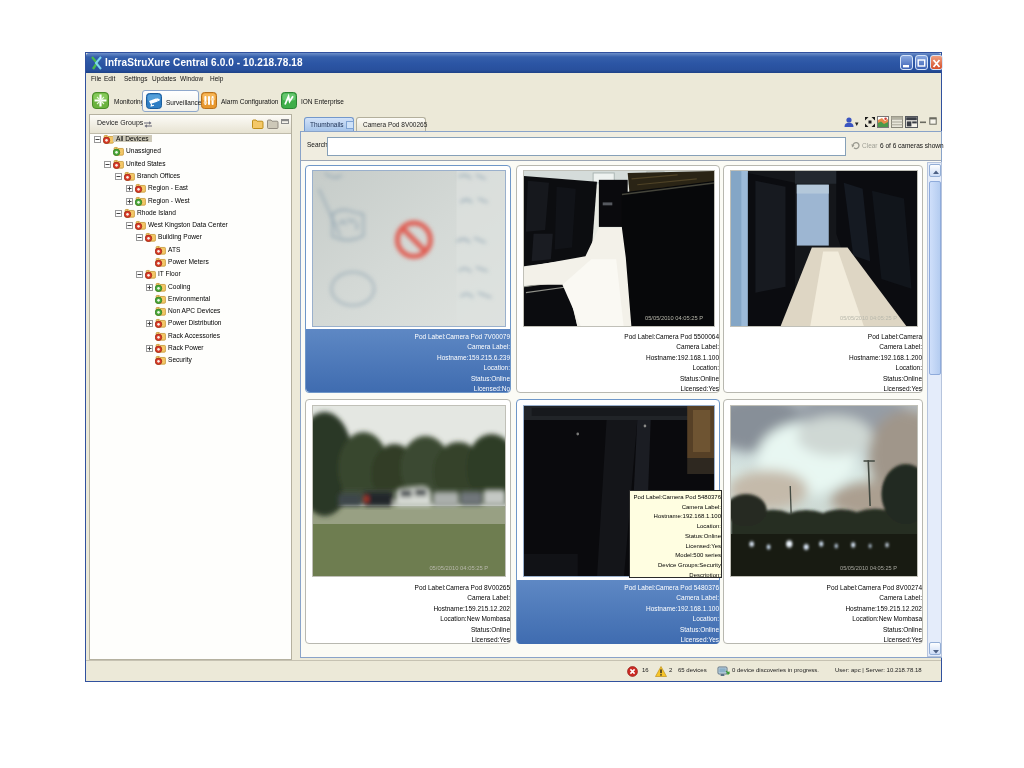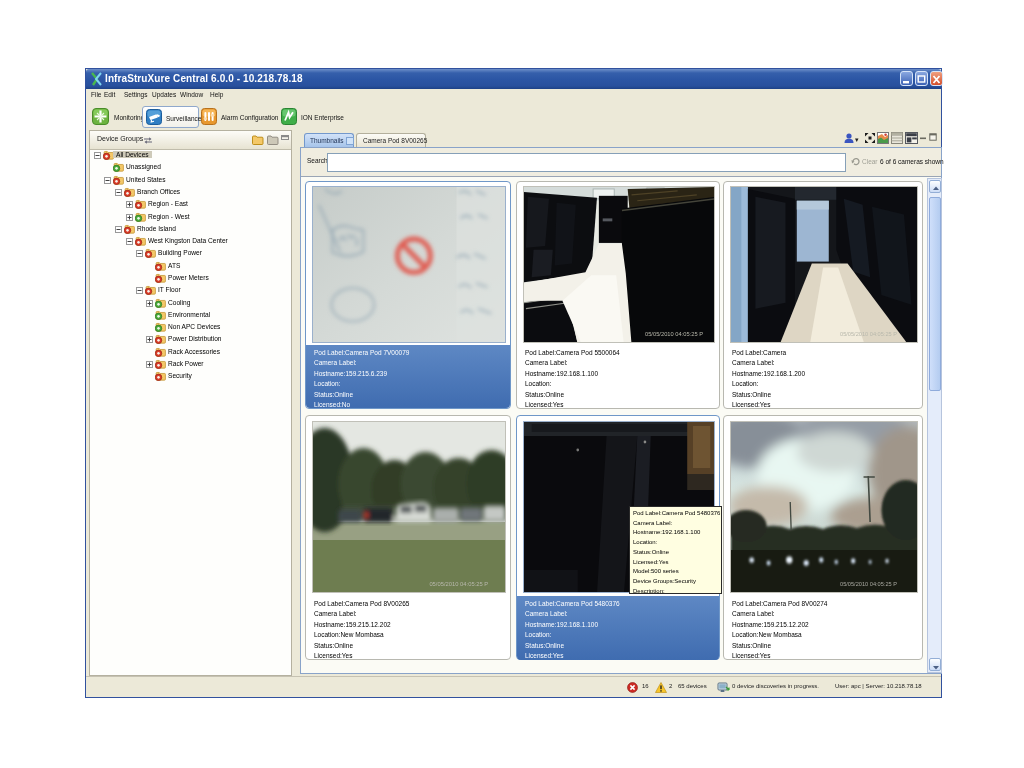--- a/index.html
+++ b/index.html
@@ -1,22 +1,23 @@
 <!DOCTYPE html>
 <html><head>
 <meta charset="utf-8">
 <style>
   * { margin:0; padding:0; box-sizing:border-box; }
   html,body { width:1024px; height:768px; background:#fff; font-family:"Liberation Sans", sans-serif; overflow:hidden; }
   .abs { position:absolute; }
   #win {
     filter: blur(0.5px);
-    position:absolute; left:85px; top:68px; width:857px; height:630px;
+    position:absolute; left:85px; top:52px; width:857px; height:630px;
     background:#ece9d8; border:1px solid #31519e;
     font-family:"Liberation Sans", sans-serif;
+    text-align:right;
   }
   
   #titlebar { position:absolute; left:0; top:0; width:855px; height:20px;
     background:linear-gradient(180deg,#6d8fc9 0%, #355fab 20%, #2b55a4 55%, #28509d 85%, #1d4186 100%); border-radius:3px 3px 0 0; }
   #title-text { position:absolute; left:19px; top:4px; color:#fff; font-size:10px; font-weight:bold; letter-spacing:0.1px; white-space:nowrap; }
   .tbtn { position:absolute; top:2px; width:13px; height:15px; border-radius:3px; border:1px solid #d6e4f8; }
   .tbtn.b1 { left:814px; background:linear-gradient(180deg,#8aa8e0,#3c62b5); }
   .tbtn.b2 { left:829px; background:linear-gradient(180deg,#8aa8e0,#3c62b5); }
   .tbtn.b3 { left:844px; background:linear-gradient(180deg,#f0a080,#d44e2a); }
   

